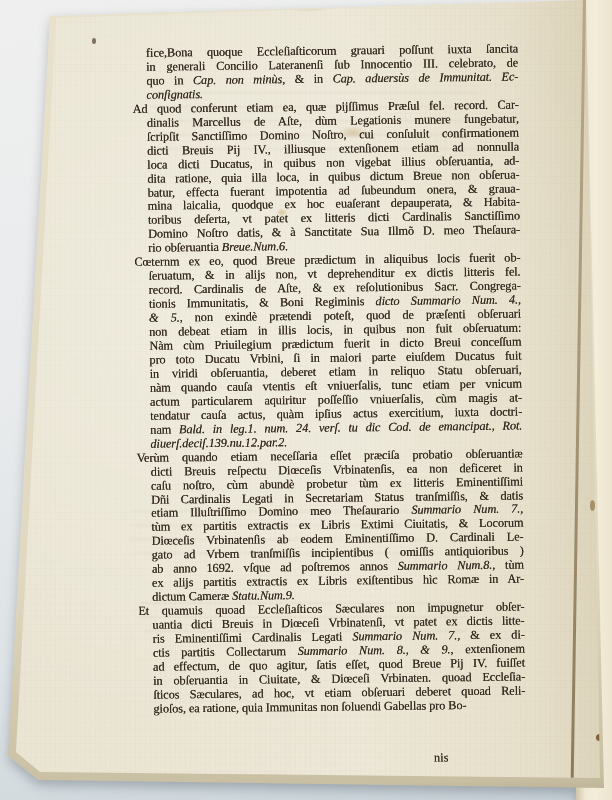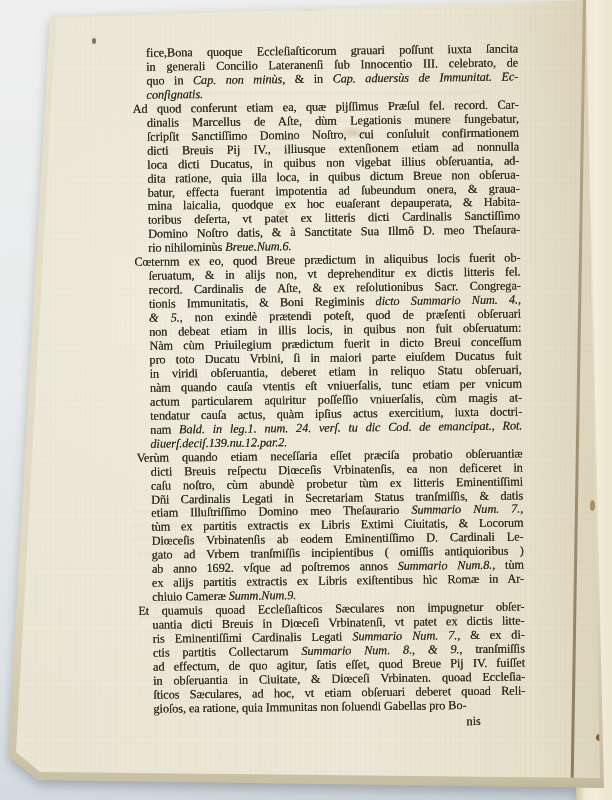--- a/index.html
+++ b/index.html
@@ -55,22 +55,22 @@
     position:absolute;left:136px;top:45px;width:386px;
     font-size:12.3px;line-height:13.95px;color:#33291f;
     text-shadow:0 0 .35px rgba(48,34,20,.85);
     letter-spacing:-0.1px;
   }
   .line{margin-left:14px;text-align:justify;text-align-last:justify;white-space:normal;}
   .line.first{margin-left:0;}
   .line.last{text-align-last:left;}
   .it{font-style:italic;}
   .catchword{
-    position:absolute;left:430px;top:716px;width:80px;
-    font-size:12.3px;color:#33291f;text-align:center;
+    position:absolute;left:430px;top:752px;width:80px;
+    font-size:12.3px;color:#33291f;text-align:left;
     text-shadow:0 0 .35px rgba(48,34,20,.85);
   }
 </style>
 </head>
 <body>
 
 <div class="frame">
   <div class="paper-group">
     <div class="under-strip"></div>
     <div class="page-stack"></div>
@@ -97,21 +97,21 @@
               <div class="line first"><span>Ad quod conferunt etiam ea, quæ pijſſimus Præſul fel. record. Car-</span></div>
               <div class="line"><span>dinalis Marcellus de Aſte, dùm Legationis munere fungebatur,</span></div>
               <div class="line"><span>ſcripſit Sanctiſſimo Domino Noſtro, cui conſuluit confirmationem</span></div>
               <div class="line"><span>dicti Breuis Pij IV., illiusque extenſionem etiam ad nonnulla</span></div>
               <div class="line"><span>loca dicti Ducatus, in quibus non vigebat illius obſeruantia, ad-</span></div>
               <div class="line"><span>dita ratione, quia illa loca, in quibus dictum Breue non obſerua-</span></div>
               <div class="line"><span>batur, effecta fuerant impotentia ad ſubeundum onera, &amp; graua-</span></div>
               <div class="line"><span>mina laicalia, quodque ex hoc euaſerant depauperata, &amp; Habita-</span></div>
               <div class="line"><span>toribus deſerta, vt patet ex litteris dicti Cardinalis Sanctiſſimo</span></div>
               <div class="line"><span>Domino Noſtro datis, &amp; à Sanctitate Sua Illmõ D. meo Theſaura-</span></div>
-              <div class="line last"><span>rio nihilominùs </span><span class="it">Breue.Num.6.</span></div>
+              <div class="line last"><span>rio obſeruantia </span><span class="it">Breue.Num.6.</span></div>
             </div>
             <div>
               <div class="line first"><span>Cœternm ex eo, quod Breue prædictum in aliquibus locis fuerit ob-</span></div>
               <div class="line"><span>ſeruatum, &amp; in alijs non, vt deprehenditur ex dictis litteris fel.</span></div>
               <div class="line"><span>record. Cardinalis de Aſte, &amp; ex reſolutionibus Sacr. Congrega-</span></div>
               <div class="line"><span>tionis Immunitatis, &amp; Boni Regiminis </span><span class="it">dicto Summario Num. 4.</span><span>,</span></div>
               <div class="line"><span class="it">&amp; 5.</span><span>, non exindè prætendi poteſt, quod de præſenti obſeruari</span></div>
               <div class="line"><span>non debeat etiam in illis locis, in quibus non fuit obſeruatum:</span></div>
               <div class="line"><span>Nàm cùm Priuilegium prædictum fuerit in dicto Breui conceſſum</span></div>
               <div class="line"><span>pro toto Ducatu Vrbini, ſi in maiori parte eiuſdem Ducatus fuit</span></div>
@@ -126,27 +126,27 @@
               <div class="line first"><span>Verùm quando etiam neceſſaria eſſet præciſa probatio obſeruantiæ</span></div>
               <div class="line"><span>dicti Breuis reſpectu Diœceſis Vrbinatenſis, ea non deficeret in</span></div>
               <div class="line"><span>caſu noſtro, cùm abundè probetur tùm ex litteris Eminentiſſimi</span></div>
               <div class="line"><span>Dñi Cardinalis Legati in Secretariam Status tranſmiſſis, &amp; datis</span></div>
               <div class="line"><span>etiam Illuſtriſſimo Domino meo Theſaurario </span><span class="it">Summario Num. 7.</span><span>,</span></div>
               <div class="line"><span>tùm ex partitis extractis ex Libris Extimi Ciuitatis, &amp; Locorum</span></div>
               <div class="line"><span>Diœceſis Vrbinatenſis ab eodem Eminentiſſimo D. Cardinali Le-</span></div>
               <div class="line"><span>gato ad Vrbem tranſmiſſis incipientibus ( omiſſis antiquioribus )</span></div>
               <div class="line"><span>ab anno 1692. vſque ad poſtremos annos </span><span class="it">Summario Num.8.</span><span>, tùm</span></div>
               <div class="line"><span>ex alijs partitis extractis ex Libris exiſtentibus hìc Romæ in Ar-</span></div>
-              <div class="line last"><span>chiuio Cameræ </span><span class="it">Summ.Num.9.</span></div>
+              <div class="line last"><span>dictum Cameræ </span><span class="it">Statu.Num.9.</span></div>
             </div>
             <div>
               <div class="line first"><span>Et quamuis quoad Eccleſiaſticos Sæculares non impugnetur obſer-</span></div>
               <div class="line"><span>uantia dicti Breuis in Diœceſi Vrbinatenſi, vt patet ex dictis litte-</span></div>
               <div class="line"><span>ris Eminentiſſimi Cardinalis Legati </span><span class="it">Summario Num. 7.</span><span>, &amp; ex di-</span></div>
-              <div class="line"><span>ctis partitis Collectarum </span><span class="it">Summario Num. 8., &amp; 9.</span><span>, tranſmiſſis</span></div>
+              <div class="line"><span>ctis partitis Collectarum </span><span class="it">Summario Num. 8., &amp; 9.</span><span>, extenſionem</span></div>
               <div class="line"><span>ad effectum, de quo agitur, ſatis eſſet, quod Breue Pij IV. fuiſſet</span></div>
               <div class="line"><span>in obſeruantia in Ciuitate, &amp; Diœceſi Vrbinaten. quoad Eccleſia-</span></div>
               <div class="line"><span>ſticos Sæculares, ad hoc, vt etiam obſeruari deberet quoad Reli-</span></div>
               <div class="line last"><span>gioſos, ea ratione, quia Immunitas non ſoluendi Gabellas pro Bo-</span></div>
             </div>
           </div>
         <div class="catchword">nis</div>
       </div>
     </div>
   </div>

